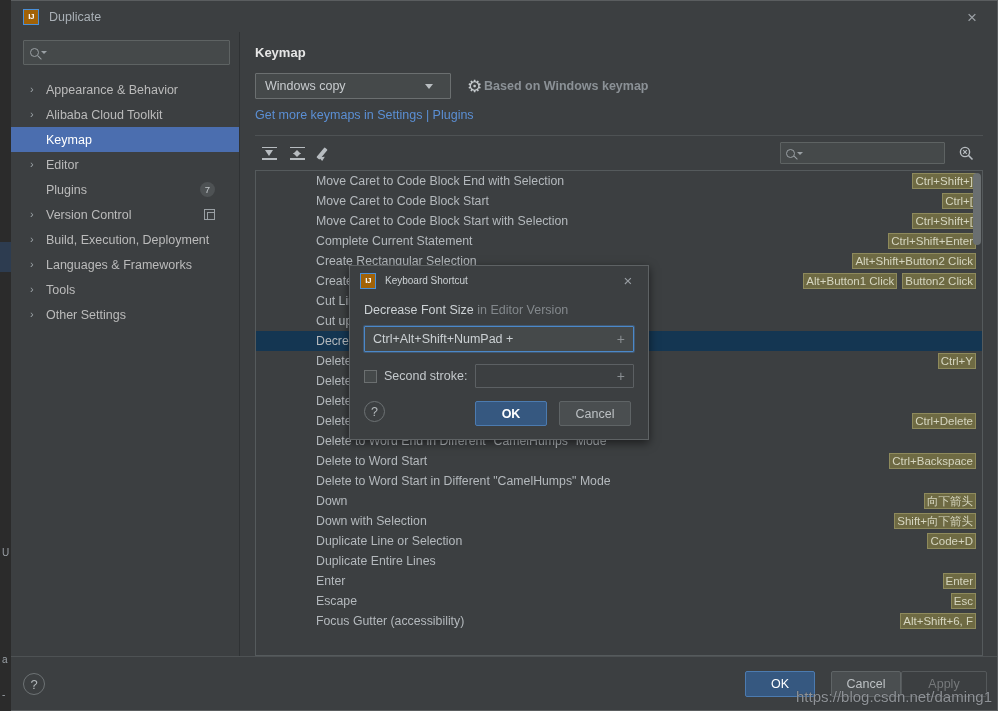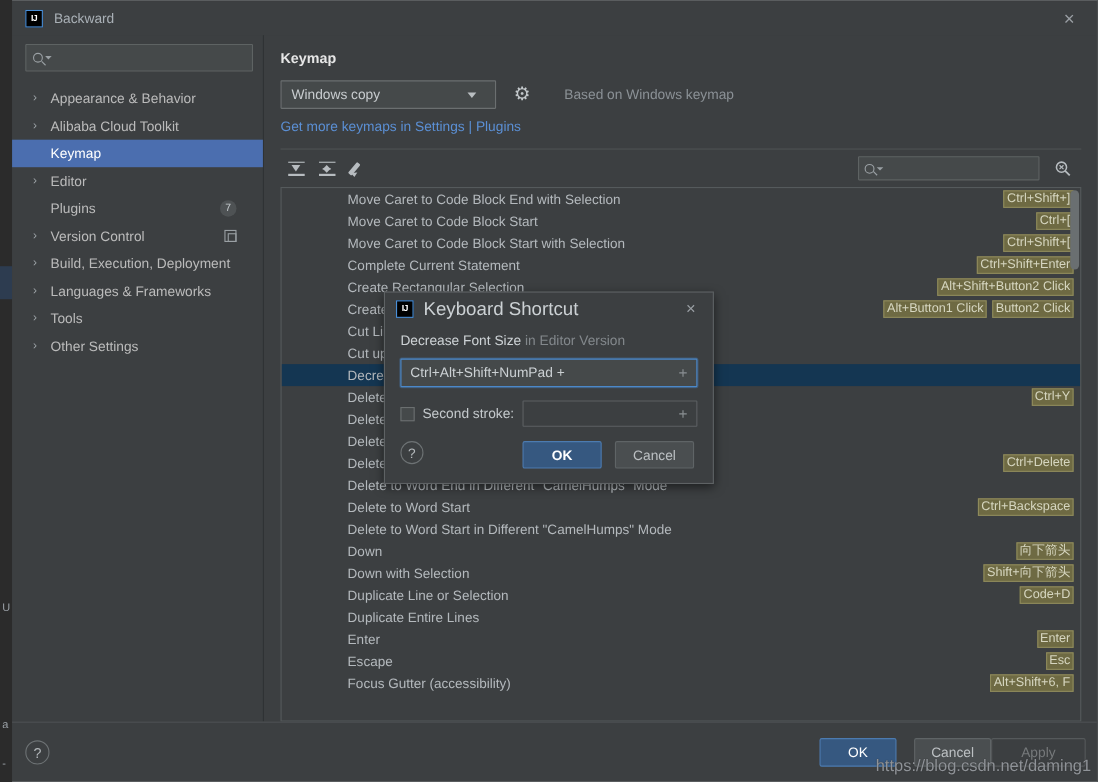--- a/index.html
+++ b/index.html
@@ -36,21 +36,21 @@
   }
   .titlebar {
     height: 31px; flex: 0 0 31px;
     background: #3c3f41;
     display: flex; align-items: center;
     padding-left: 12px;
     position: relative;
   }
   .ij-logo {
     width: 16px; height: 16px;
-    background: #000000;
+    background: #a16207;
     border: 1px solid #4a90d9;
     display: flex; align-items: center; justify-content: center;
     color: #ffffff; font-size: 8px; font-weight: bold;
     font-family: "Liberation Sans", sans-serif;
     letter-spacing: -0.5px;
   }
   .ij-logo::after {
     content: ""; position: absolute;
   }
   .title-text {
@@ -148,21 +148,21 @@
     border-left: 4.5px solid transparent; border-right: 4.5px solid transparent;
     border-top: 5px solid #b9bec1;
   }
   .gear {
     margin-left: 16px; width: 16px; height: 16px; position: relative;
     cursor: pointer;
   }
   .gear::before {
     content: "\2699"; color: #c3c8cb; font-size: 17px; line-height: 16px;
   }
-  .based-on { margin-left: 30px; color: #8b9196; font-size: 12.5px; }
+  .based-on { margin-left: 1px; color: #8b9196; font-size: 12.5px; font-weight: bold; }
   .plugins-link {
     margin-top: 9px; color: #5b8fd4; font-size: 12.5px; cursor: pointer;
   }
   .hrule { margin-top: 13px; border-top: 1px solid #4e5254; }
 
   .list-toolbar {
     height: 34px; display: flex; align-items: center; position: relative;
   }
   .tb-icon { width: 17px; height: 17px; margin-right: 11px; cursor: pointer; position: relative; }
   .tb-icon.first { margin-left: 6px; }
@@ -292,21 +292,21 @@
     background: #3c3f41;
     border: 1px solid #5e6264;
     box-shadow: 0 3px 9px rgba(0,0,0,0.55);
     z-index: 50;
   }
   .modal-titlebar {
     height: 29px; display: flex; align-items: center;
     padding-left: 10px; position: relative;
   }
   .modal-title {
-    margin-left: 9px; color: #ccd1d4; font-size: 17px;
+    margin-left: 9px; color: #ccd1d4; font-size: 10px;
   }
   .modal-close {
     position: absolute; right: 10px; top: 4px;
     width: 20px; height: 20px;
     display: flex; align-items: center; justify-content: center;
     color: #9a9fa4; font-size: 15px; cursor: pointer;
   }
   .modal-body { padding: 8px 14px 0 14px; }
   .modal-action-line { font-size: 12.5px; margin-bottom: 9px; }
   .action-name { color: #cdd2d5; }
@@ -368,21 +368,21 @@
     <div class="behind-tabstrip" style="top:242px"></div>
     <div class="behind-mark" style="top:548px">U</div>
     <div class="behind-mark" style="top:655px">a</div>
     <div class="behind-mark" style="top:690px">-</div>
   </div>
 
   <div class="settings-window">
 
     <div class="titlebar">
       <div class="ij-logo">IJ</div>
-      <div class="title-text">Backward</div>
+      <div class="title-text">Duplicate</div>
       <div class="close-btn">×</div>
     </div>
 
     <div class="body-area">
 
       <div class="sidebar">
         <div class="search-wrap">
           <div class="search-box">
             <span class="mag"></span>
             <span class="mag-caret"></span>

